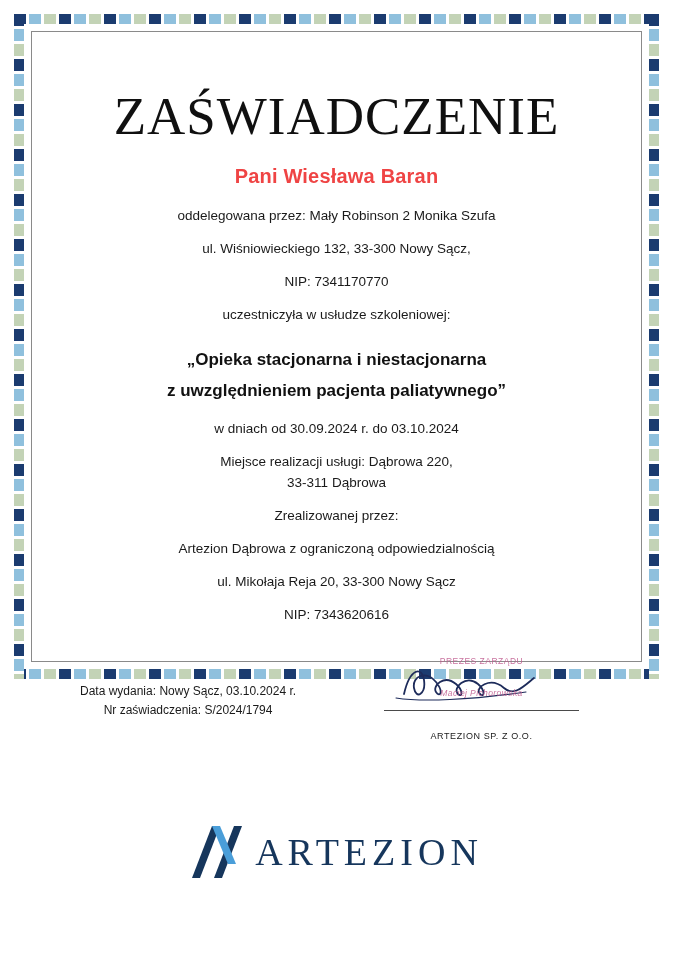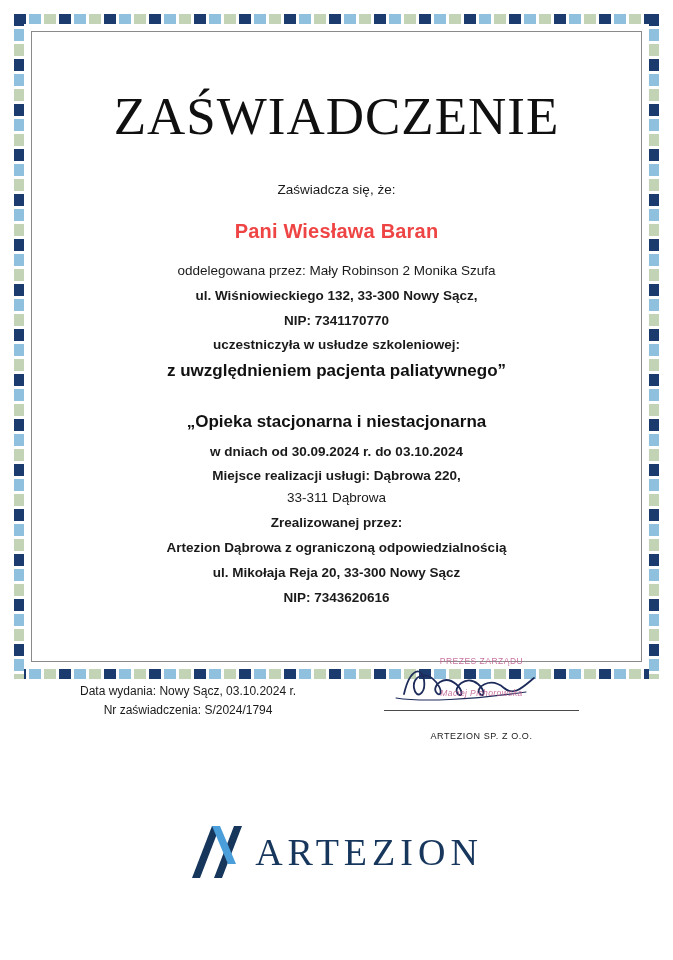--- a/index.html
+++ b/index.html
@@ -110,21 +110,21 @@
 
   .line {
     font-size: 13.5px;
     color: #1a1a1a;
     margin: 0;
     line-height: 1.1;
   }
 
   .sp-1 { margin-top: 40px; }
   .sp-2 { margin-top: 21px; }
-  .sp-3 { margin-top: 10px; font-weight: bold; }
+  .sp-3 { margin-top: 18px; }
 
   .name {
     font-size: 20px;
     font-weight: bold;
     color: #ef4444;
     margin: 22px 0 8px 0;
     letter-spacing: 0.2px;
   }
 
   .course-title {
@@ -226,31 +226,30 @@
     <div class="edge edge-left"></div>
     <div class="edge edge-right"></div>
   </div>
 
   <div class="frame-inner"></div>
 
   <div class="content">
 
     <div class="cert-title">ZAŚWIADCZENIE</div>
 
-    <div class="line sp-1">Zaświadcza się, że:</div>
 
     <div class="name">Pani Wiesława Baran</div>
 
     <div class="line sp-2">oddelegowana przez: Mały Robinson 2 Monika Szufa</div>
     <div class="line sp-3">ul. Wiśniowieckiego 132, 33-300 Nowy Sącz,</div>
     <div class="line sp-3">NIP: 7341170770</div>
     <div class="line sp-3">uczestniczyła w usłudze szkoleniowej:</div>
 
+    <div class="course-title">„Opieka stacjonarna i niestacjonarna</div>
     <div class="course-title" style="margin-top:6px">z uwzględnieniem pacjenta paliatywnego”</div>
-    <div class="course-title">„Opieka stacjonarna i niestacjonarna</div>
 
     <div class="line sp-3">w dniach od 30.09.2024 r. do 03.10.2024</div>
     <div class="line sp-3">Miejsce realizacji usługi: Dąbrowa 220,</div>
     <div class="line" style="margin-top:7px">33-311 Dąbrowa</div>
     <div class="line sp-3">Zrealizowanej przez:</div>
     <div class="line sp-3">Artezion Dąbrowa z ograniczoną odpowiedzialnością</div>
     <div class="line sp-3">ul. Mikołaja Reja 20, 33-300 Nowy Sącz</div>
     <div class="line sp-3">NIP: 7343620616</div>
 
     <div class="issue-block">

